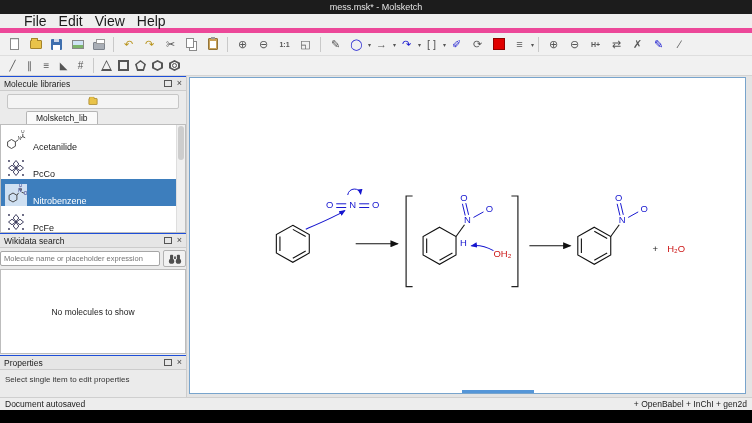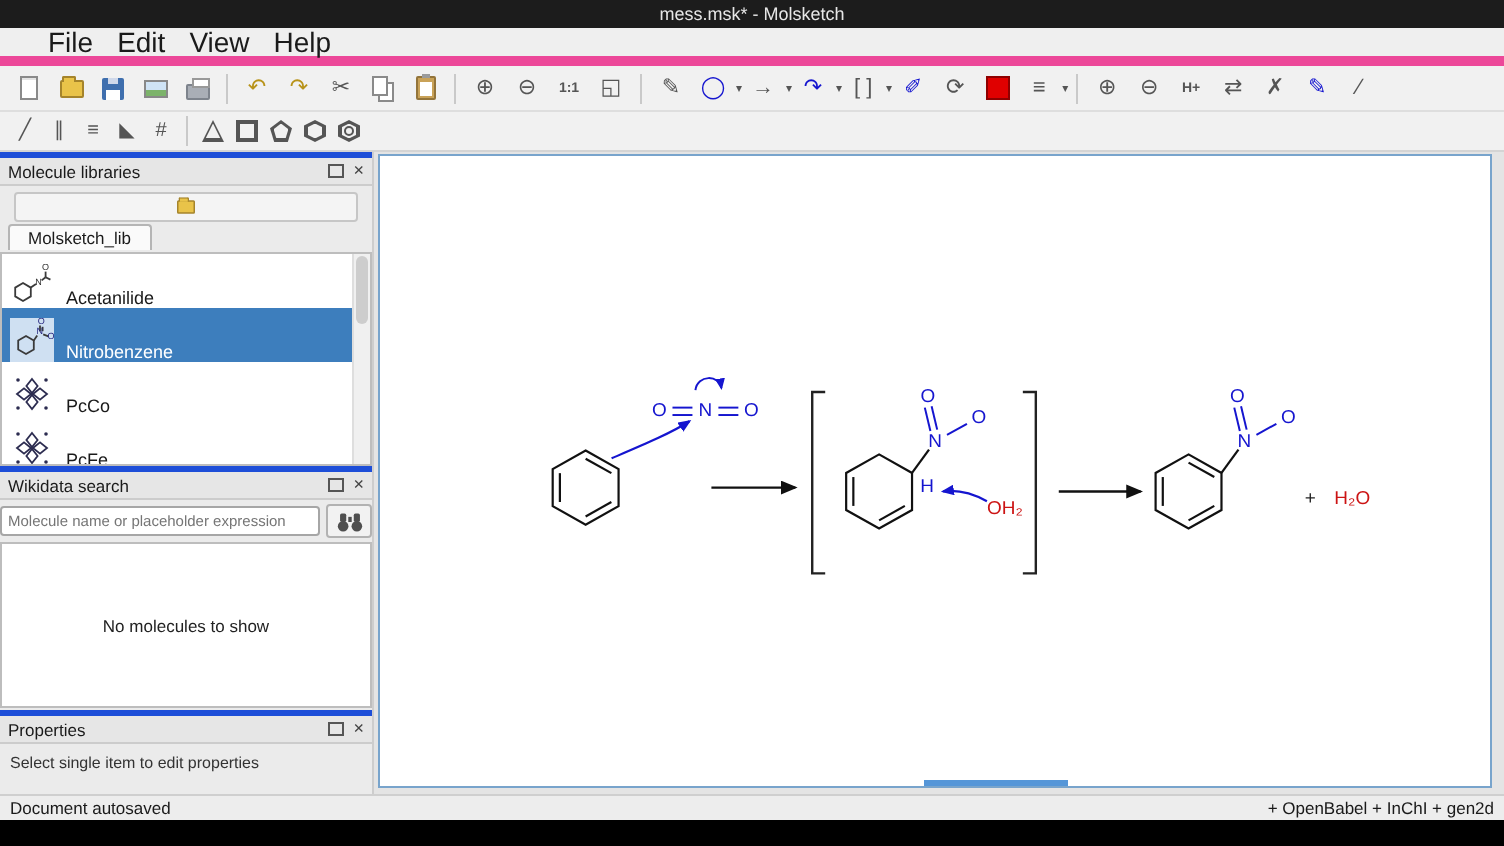--- a/index.html
+++ b/index.html
@@ -58,31 +58,31 @@
   .shp-sq{clip-path:polygon(0 0,100% 0,100% 100%,0 100%)}
   .shp-pent{clip-path:polygon(50% 0,100% 38%,81% 100%,19% 100%,0 38%)}
   .shp-hex{clip-path:polygon(50% 0,100% 25%,100% 75%,50% 100%,0 75%,0 25%)}
   .benz-wrap{position:relative;width:11px;height:11px}
   .benz-circ{position:absolute;inset:2.8px;border:1px solid #555;border-radius:50%}
 
   
   .bodyrow{flex:1;display:flex;min-height:0;background:#e4e4e4}
   .sidebar{width:186px;flex:0 0 auto;display:flex;flex-direction:column;font-size:9px;color:#1a1a1a;
     border-right:1px solid #cdcdcd;background:#ebebeb}
-  .dock-header{height:13px;background:#e6e6e6;border-top:3px solid #1d4ed8;border-bottom:1px solid #cccccc;
+  .dock-header{height:13px;background:#e6e6e6;border-top:1px solid #1d4ed8;border-bottom:1px solid #cccccc;
     display:flex;align-items:center;padding:0 4px;font-size:8.5px;flex:0 0 auto}
   .dock-header .dtitle{flex:1}
   .ifloat{width:6px;height:5px;border:1px solid #555;margin-right:5px;display:inline-block}
   .iclose{font-size:9px;line-height:1;color:#444}
 
   .dock-lib{height:157px;display:flex;flex-direction:column}
   .lib-btn{margin:3px 7px 1px 7px;height:13px;background:#f4f4f4;border:1px solid #c6c6c6;border-radius:2px;
     display:flex;align-items:center;justify-content:center;flex:0 0 auto}
   .lib-btn .ic-folder{transform:scale(0.75)}
-  .tabbar{display:flex;align-items:flex-start;height:14px;padding-left:4px;flex:0 0 auto}
+  .tabbar{display:flex;align-items:center;height:14px;padding-left:26px;flex:0 0 auto}
   .tab{background:#fafafa;border:1px solid #b5b5b5;border-bottom:none;border-radius:2px 2px 0 0;
     padding:1px 9px;font-size:8.5px}
   .lib-list{flex:1;background:#fff;border:1px solid #bdbdbd;margin:0;position:relative;overflow:hidden}
   .lib-item{height:27px;display:flex;align-items:flex-end;gap:6px;padding:0 4px;box-sizing:border-box}
   .lib-item.selected{background:var(--selection,#3d7ebd);color:#fff}
   .thumb{width:22px;height:22px;background:#fff;flex:0 0 auto;display:flex;align-items:center;justify-content:center}
   .selected .thumb{background:#cfe0f2}
   .vscroll{position:absolute;top:0;right:0;bottom:0;width:8px;background:#f0f0f0;border-left:1px solid #dedede}
   .vthumb{position:absolute;top:1px;right:1px;width:6px;height:34px;background:#cdcdcd;border-radius:3px}
 
@@ -310,55 +310,55 @@
                   <line x1="17.8" y1="6.6" x2="17.8" y2="3.8"></line>
                   <line x1="17.8" y1="6.6" x2="20.2" y2="7.8"></line>
                 </g>
                 <text class="tt" x="14.3" y="10.4" text-anchor="middle">N</text>
                 <text class="tt" x="17.8" y="3" text-anchor="middle">O</text>
               </svg>
             </span>
             <span>Acetanilide</span>
           </div>
 
-          <div class="lib-item selected">
-            <span class="thumb">
-              <svg width="22" height="22" viewBox="0 0 22 22">
-                <g stroke="#3a3a3a" stroke-width="0.9" fill="none">
-                  <polygon points="8,9 11.9,11.25 11.9,15.75 8,18 4.1,15.75 4.1,11.25"></polygon>
-                  <line x1="11.9" y1="11.25" x2="13.6" y2="8.8"></line>
-                  <line x1="15" y1="6.6" x2="15" y2="3.8"></line>
-                  <line x1="16.3" y1="6.6" x2="16.3" y2="4.4"></line>
-                  <line x1="16.6" y1="8.2" x2="19.2" y2="9.2"></line>
-                </g>
-                <text class="tt tb-blue" x="14.9" y="8" text-anchor="middle">N</text>
-                <text class="tt tb-blue" x="15.6" y="3" text-anchor="middle">O</text>
-                <text class="tt tb-blue" x="20.5" y="10.6" text-anchor="middle">O</text>
-              </svg>
-            </span>
-            <span>Nitrobenzene</span>
-          </div>
-
           <div class="lib-item">
             <span class="thumb">
               <svg width="22" height="22" viewBox="0 0 22 22">
                 <g stroke="#2c2c50" stroke-width="0.9" fill="none">
                   <polygon points="11,3.5 13.8,7 11,10.5 8.2,7"></polygon>
                   <polygon points="11,11.5 13.8,15 11,18.5 8.2,15"></polygon>
                   <polygon points="3.5,11 7,8.2 10.5,11 7,13.8"></polygon>
                   <polygon points="11.5,11 15,8.2 18.5,11 15,13.8"></polygon>
                 </g>
                 <circle cx="11" cy="11" r="1" fill="#2c2c50"></circle>
                 <circle cx="4" cy="4" r="0.9" fill="#2c2c50"></circle>
                   <circle cx="18" cy="4" r="0.9" fill="#2c2c50"></circle>
                 <circle cx="4" cy="18" r="0.9" fill="#2c2c50"></circle>
                   <circle cx="18" cy="18" r="0.9" fill="#2c2c50"></circle>
               </svg>
             </span>
             <span>PcCo</span>
+          </div>
+
+          <div class="lib-item selected">
+            <span class="thumb">
+              <svg width="22" height="22" viewBox="0 0 22 22">
+                <g stroke="#3a3a3a" stroke-width="0.9" fill="none">
+                  <polygon points="8,9 11.9,11.25 11.9,15.75 8,18 4.1,15.75 4.1,11.25"></polygon>
+                  <line x1="11.9" y1="11.25" x2="13.6" y2="8.8"></line>
+                  <line x1="15" y1="6.6" x2="15" y2="3.8"></line>
+                  <line x1="16.3" y1="6.6" x2="16.3" y2="4.4"></line>
+                  <line x1="16.6" y1="8.2" x2="19.2" y2="9.2"></line>
+                </g>
+                <text class="tt tb-blue" x="14.9" y="8" text-anchor="middle">N</text>
+                <text class="tt tb-blue" x="15.6" y="3" text-anchor="middle">O</text>
+                <text class="tt tb-blue" x="20.5" y="10.6" text-anchor="middle">O</text>
+              </svg>
+            </span>
+            <span>Nitrobenzene</span>
           </div>
 
           <div class="lib-item">
             <span class="thumb">
               <svg width="22" height="22" viewBox="0 0 22 22">
                 <g stroke="#2c2c50" stroke-width="0.9" fill="none">
                   <polygon points="11,3.5 13.8,7 11,10.5 8.2,7"></polygon>
                   <polygon points="11,11.5 13.8,15 11,18.5 8.2,15"></polygon>
                   <polygon points="3.5,11 7,8.2 10.5,11 7,13.8"></polygon>
                   <polygon points="11.5,11 15,8.2 18.5,11 15,13.8"></polygon>

